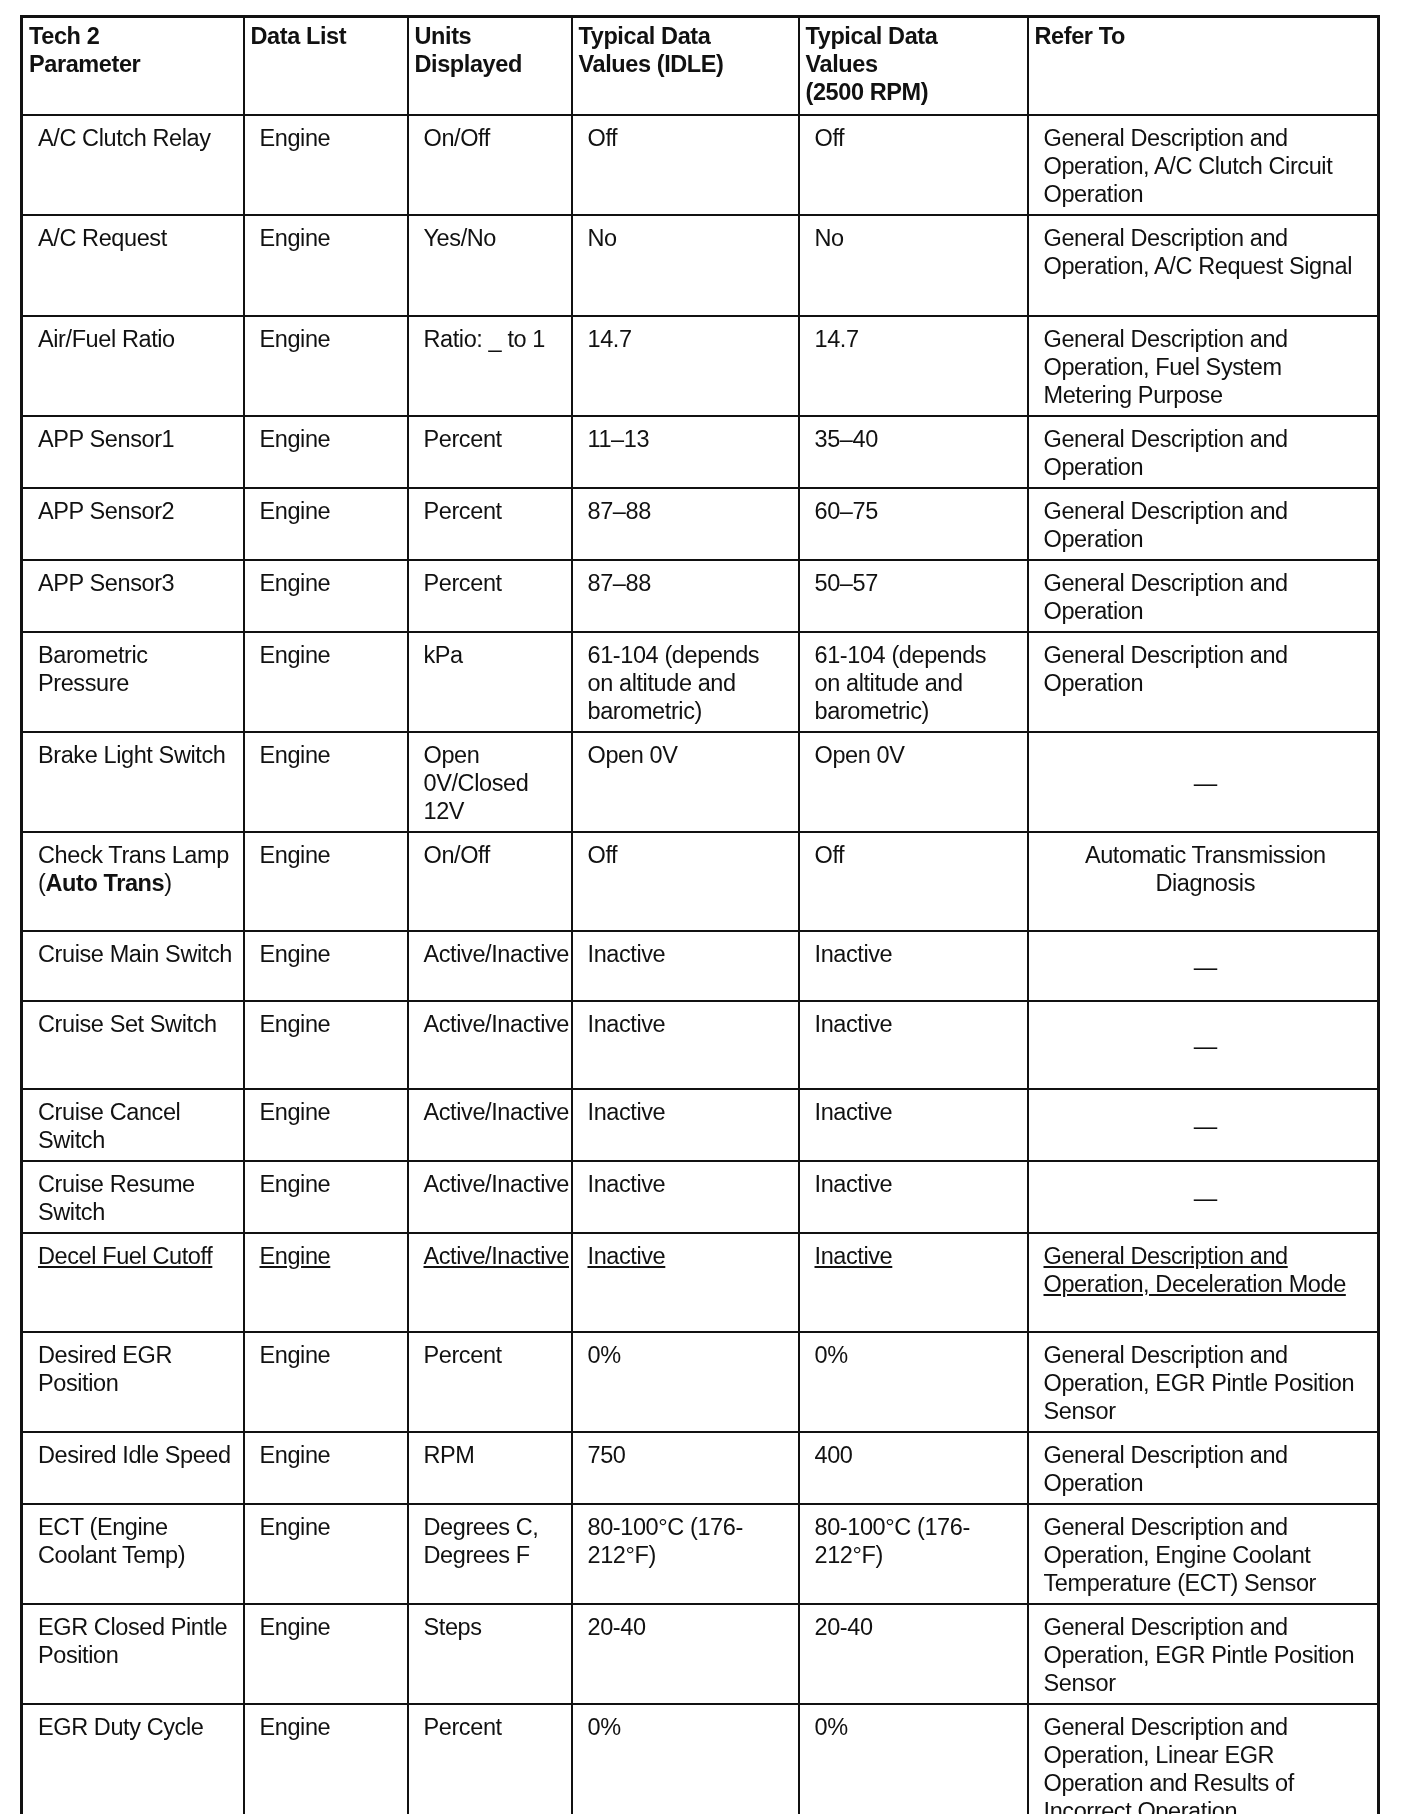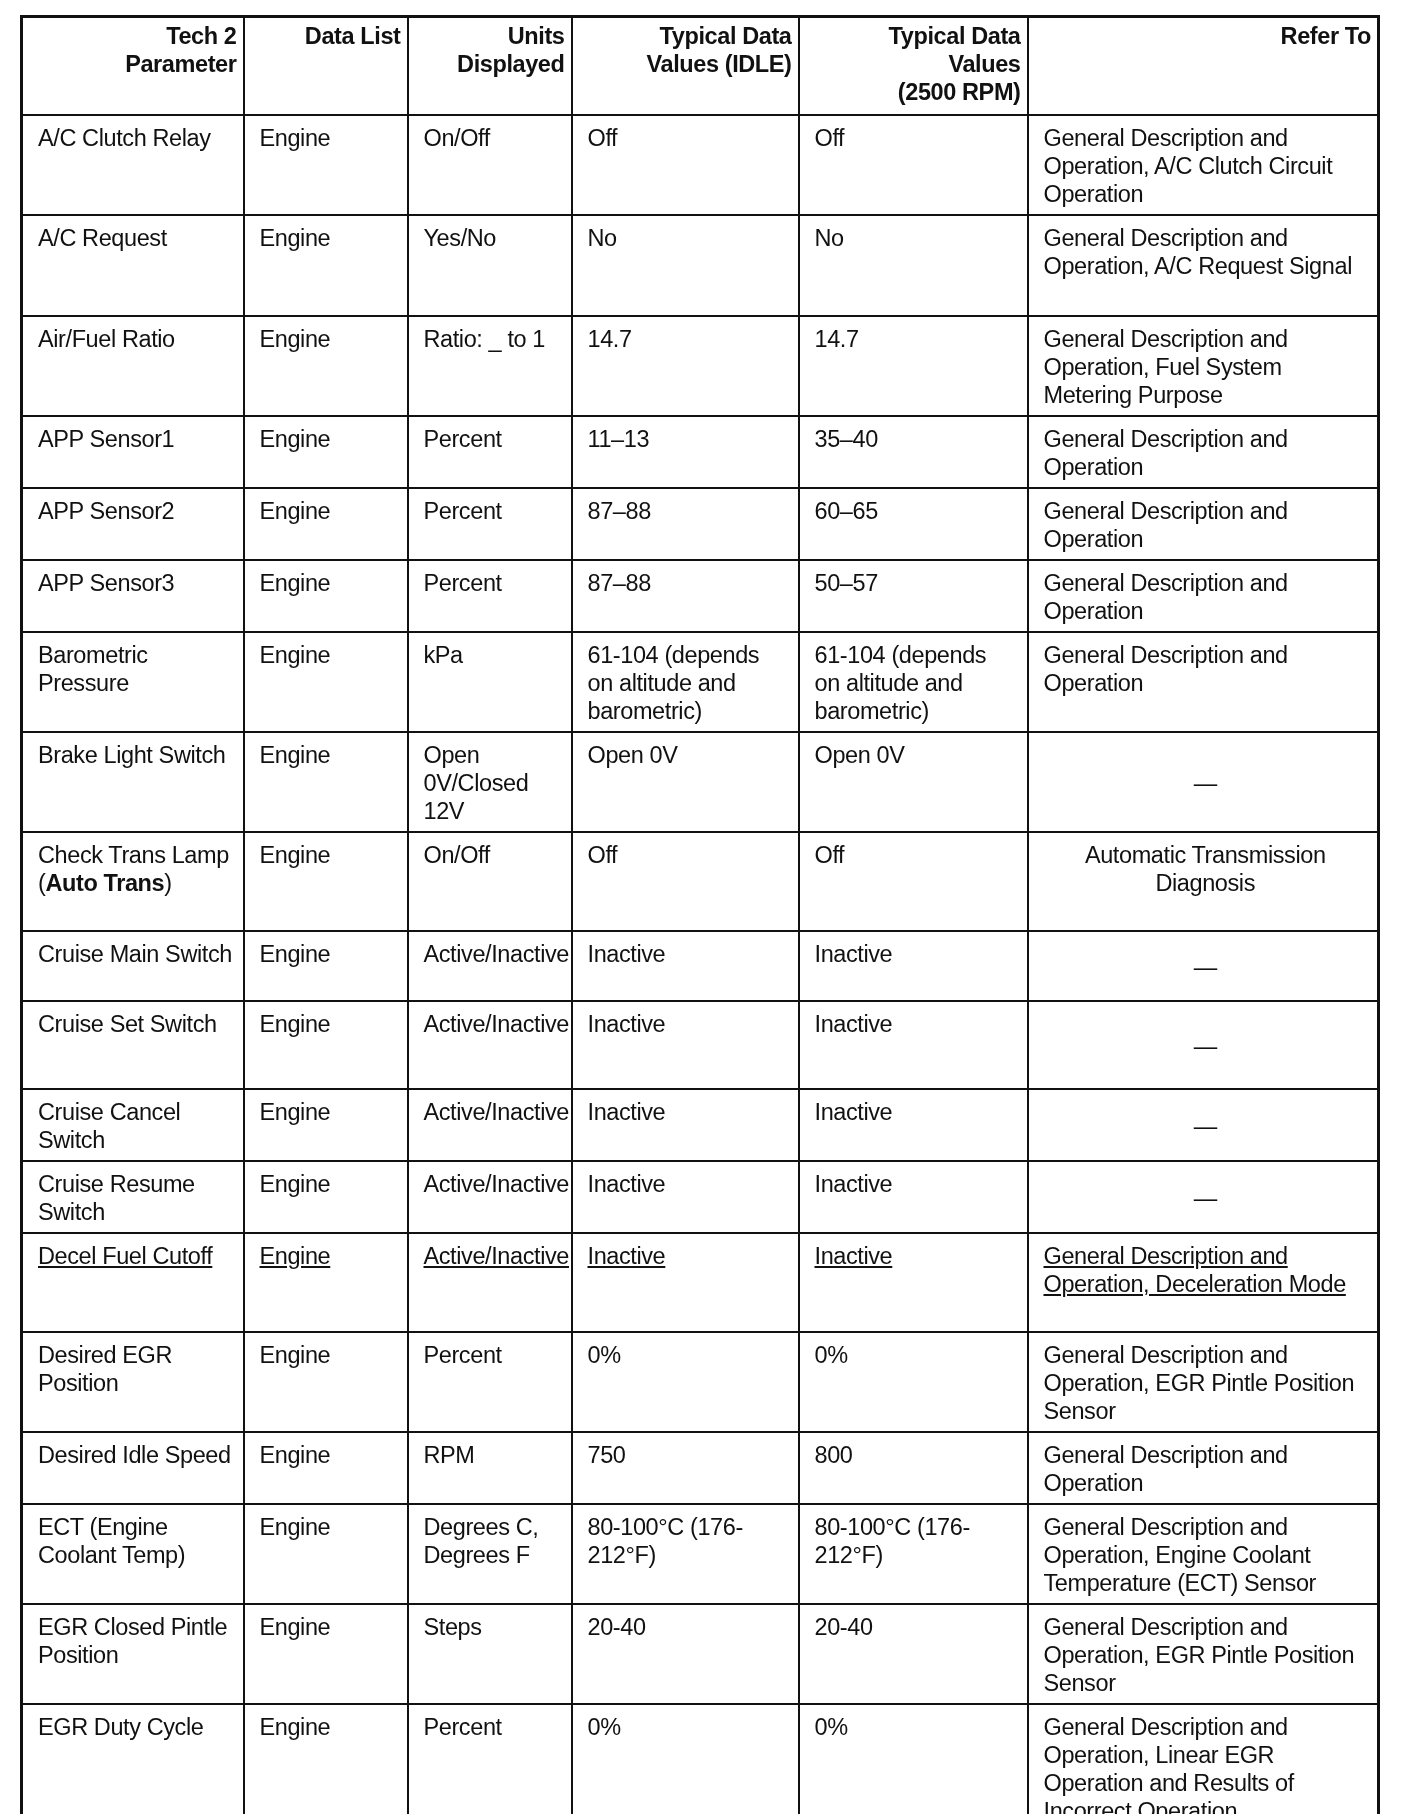--- a/index.html
+++ b/index.html
@@ -9,21 +9,21 @@
     position: absolute; left: 20px; top: 15px;
     width: 1357px; border-collapse: collapse; table-layout: fixed;
     border: 3px solid #111;
   }
   table.data-table th, table.data-table td {
     border: 2px solid #111; vertical-align: top;
     font-size: 23.5px; line-height: 28px; letter-spacing: -0.4px;
     padding: 8px 10px 6px 15px;
   }
   table.data-table th {
-    font-weight: bold; text-align: right; padding: 4px 6px 4px 6px;
+    font-weight: bold; text-align: left; padding: 4px 6px 4px 6px;
     line-height: 28px; height: 88px;
   }
   col.c1 { width: 222px; } col.c2 { width: 164px; } col.c3 { width: 164px; }
   col.c4 { width: 227px; } col.c5 { width: 229px; } col.c6 { width: 351px; }
   td.refer.dash { text-align: center; vertical-align: middle; }
   td.refer.centered { text-align: center; }
   .b { font-weight: bold; }
 </style>
 </head>
 <body>
@@ -78,21 +78,21 @@
         <td>Percent</td>
         <td>11–13</td>
         <td>35–40</td>
         <td class="refer">General Description and Operation</td>
       </tr>
       <tr style="height: 68px;">
         <td>APP Sensor2</td>
         <td>Engine</td>
         <td>Percent</td>
         <td>87–88</td>
-        <td>60–65</td>
+        <td>60–75</td>
         <td class="refer">General Description and Operation</td>
       </tr>
       <tr style="height: 70px;">
         <td>APP Sensor3</td>
         <td>Engine</td>
         <td>Percent</td>
         <td>87–88</td>
         <td>50–57</td>
         <td class="refer">General Description and Operation</td>
       </tr>
@@ -166,21 +166,21 @@
         <td>Percent</td>
         <td>0%</td>
         <td>0%</td>
         <td class="refer">General Description and Operation, EGR Pintle Position Sensor</td>
       </tr>
       <tr style="height: 69px;">
         <td>Desired Idle Speed</td>
         <td>Engine</td>
         <td>RPM</td>
         <td>750</td>
-        <td>800</td>
+        <td>400</td>
         <td class="refer">General Description and Operation</td>
       </tr>
       <tr style="height: 98px;">
         <td>ECT (Engine Coolant Temp)</td>
         <td>Engine</td>
         <td>Degrees C, Degrees F</td>
         <td>80-100°C (176-212°F)</td>
         <td>80-100°C (176-212°F)</td>
         <td class="refer">General Description and Operation, Engine Coolant Temperature (ECT) Sensor</td>
       </tr>

